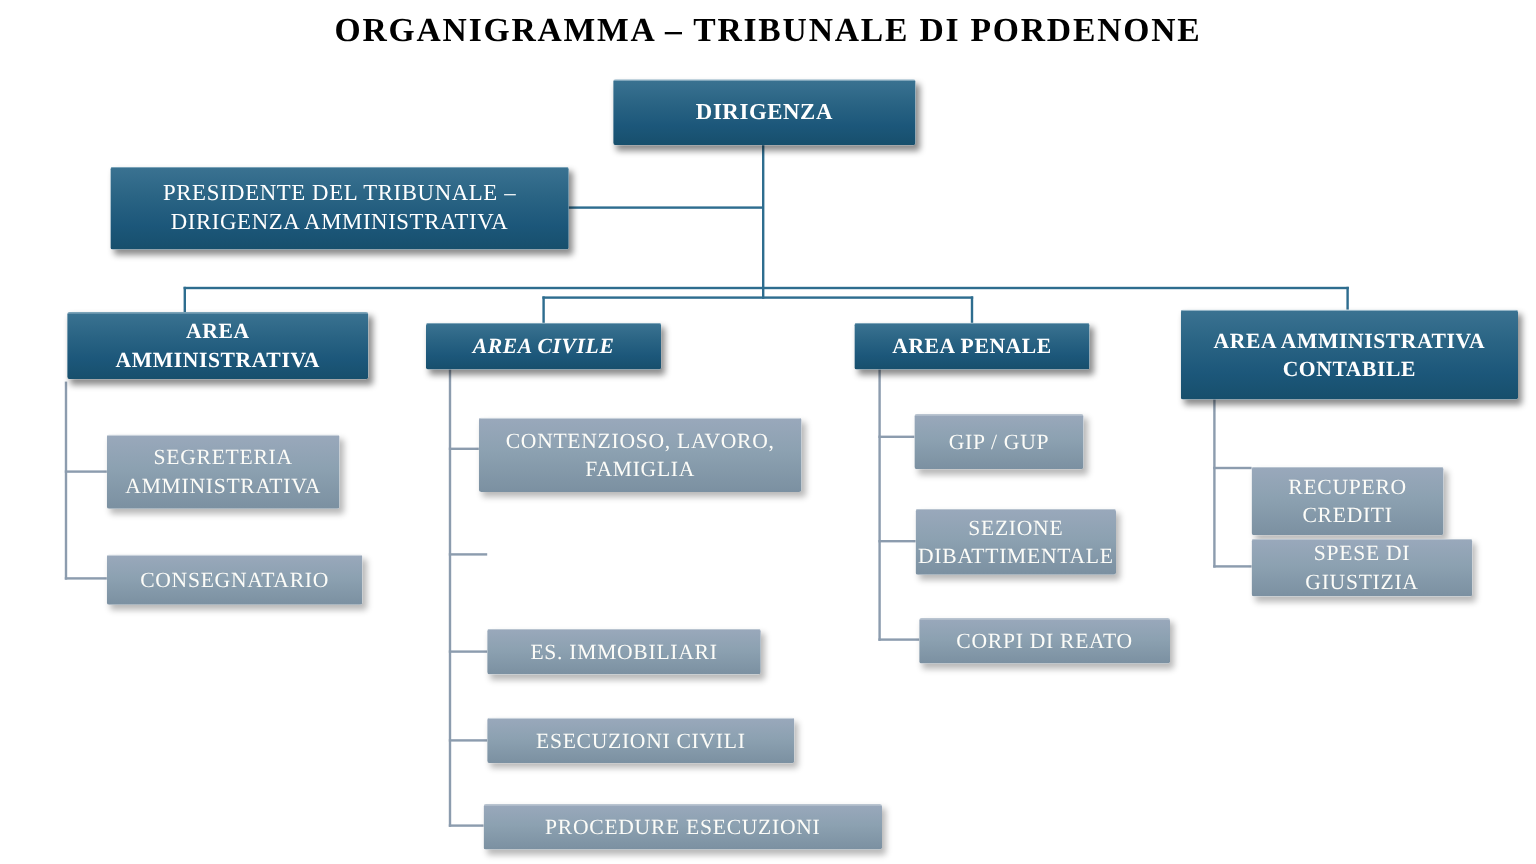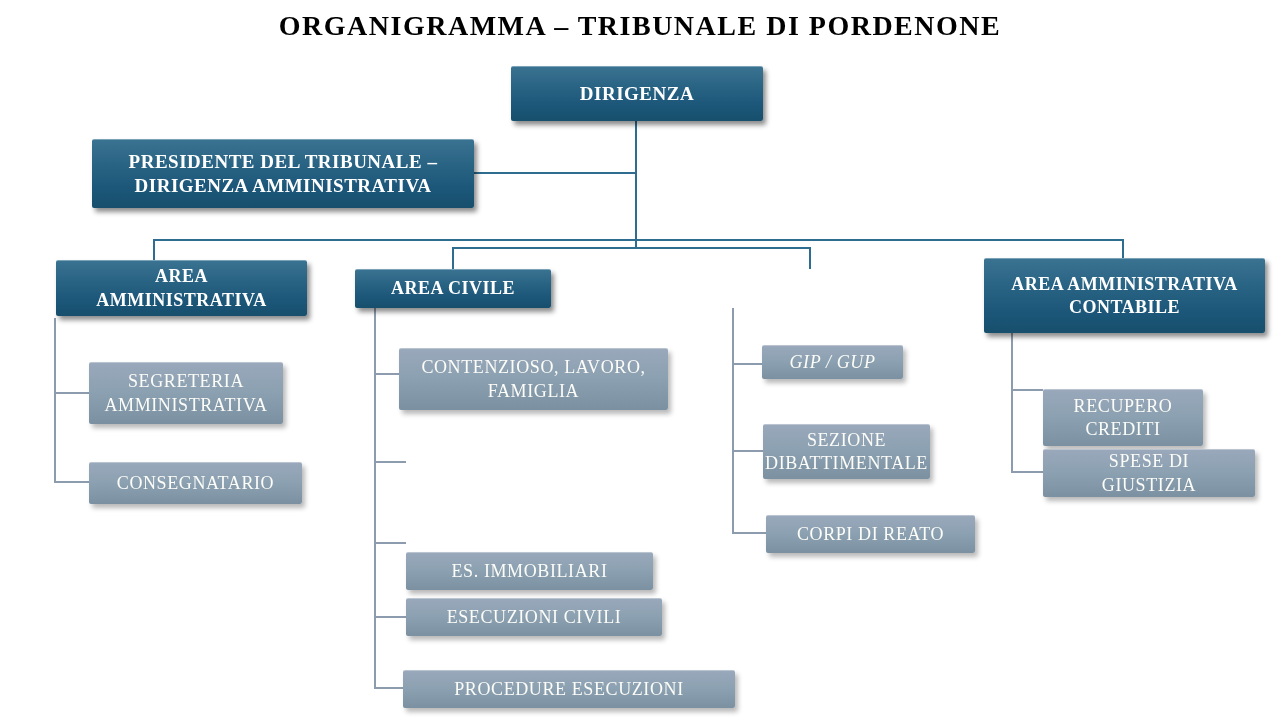--- a/index.html
+++ b/index.html
@@ -51,42 +51,42 @@
     font-size: 18px;
     letter-spacing: 0.6px;
     color: #fcfcf8;
   }
   .ln { position: absolute; }
   .ln-m { background: #2e6d8f; }
   .ln-s { background: #8c9cae; }
 
   
   .b-dirigenza { left: 511px; top: 66px;  width: 252px; height: 55px; font-size: 19px; }
-  .b-president { left: 92px;  top: 139px; width: 382px; height: 69px; font-weight: bold; font-size: 19px; }
+  .b-president { left: 92px;  top: 139px; width: 382px; height: 69px; font-weight: normal; font-size: 19px; }
   .b-area0     { left: 32px;  top: 260px; width: 251px; height: 56px; margin-left: 24px; }
-  .b-area1     { left: 355px; top: 269px; width: 196px; height: 39px; }
+  .b-area1     { left: 355px; top: 269px; width: 196px; height: 39px; font-style: italic; }
   .b-area2     { left: 712px; top: 269px; width: 196px; height: 39px; }
   .b-area3     { left: 984px; top: 258px; width: 281px; height: 75px; }
 
   
   .b-c00 { left: 89px;  top: 362px; width: 194px; height: 62px; }
   .b-c01 { left: 89px;  top: 462px; width: 213px; height: 42px; }
   
   .b-c10 { left: 399px; top: 348px; width: 269px; height: 62px; }
   .b-c11 { left: 406px; top: 433px; width: 217px; height: 57px; }
-  .b-c12 { left: 406px; top: 552px; width: 247px; height: 38px; }
+  .b-c12 { left: 406px; top: 524px; width: 228px; height: 38px; }
   .b-c13 { left: 406px; top: 598px; width: 256px; height: 38px; }
   .b-c14 { left: 403px; top: 670px; width: 332px; height: 38px; }
   
-  .b-c20 { left: 762px; top: 345px; width: 141px; height: 34px; font-style: italic; }
+  .b-c20 { left: 762px; top: 345px; width: 141px; height: 46px; }
   .b-c21 { left: 763px; top: 424px; width: 167px; height: 55px; }
   .b-c22 { left: 766px; top: 515px; width: 209px; height: 38px; }
   
   .b-c30 { left: 1043px; top: 361px; width: 160px; height: 57px; margin-top: 28px; }
-  .b-c31 { left: 1043px; top: 449px; width: 212px; height: 48px; }
+  .b-c31 { left: 1043px; top: 449px; width: 184px; height: 48px; }
 </style>
 </head>
 <body>
 
 <div class="canvas">
 
   <div class="page-title">ORGANIGRAMMA – TRIBUNALE DI PORDENONE</div>
 
   <div class="ln ln-m" style="left:635px; top:121px; width:2px; height:128px;"></div>
   <div class="ln ln-m" style="left:474px; top:172px; width:162px; height:2px;"></div>
@@ -116,20 +116,21 @@
   <div class="ln ln-s" style="left:1011px; top:333px; width:2px; height:140px;"></div>
   <div class="ln ln-s" style="left:1011px; top:389px; width:32px; height:2px;"></div>
   <div class="ln ln-s" style="left:1011px; top:471px; width:32px; height:2px;"></div>
 
   <div class="box dark b-dirigenza">DIRIGENZA</div>
   <div class="box dark b-president">PRESIDENTE DEL TRIBUNALE –
 DIRIGENZA AMMINISTRATIVA</div>
   <div class="box dark b-area0">AREA
 AMMINISTRATIVA</div>
   <div class="box dark b-area1">AREA CIVILE</div>
+  <div class="box dark b-area2">AREA PENALE</div>
   <div class="box dark b-area3">AREA AMMINISTRATIVA
 CONTABILE</div>
 
   <div class="box light b-c00">SEGRETERIA
 AMMINISTRATIVA</div>
   <div class="box light b-c01">CONSEGNATARIO</div>
 
   <div class="box light b-c10">CONTENZIOSO, LAVORO,
 FAMIGLIA</div>
   <div class="box light b-c12">ES. IMMOBILIARI</div>

